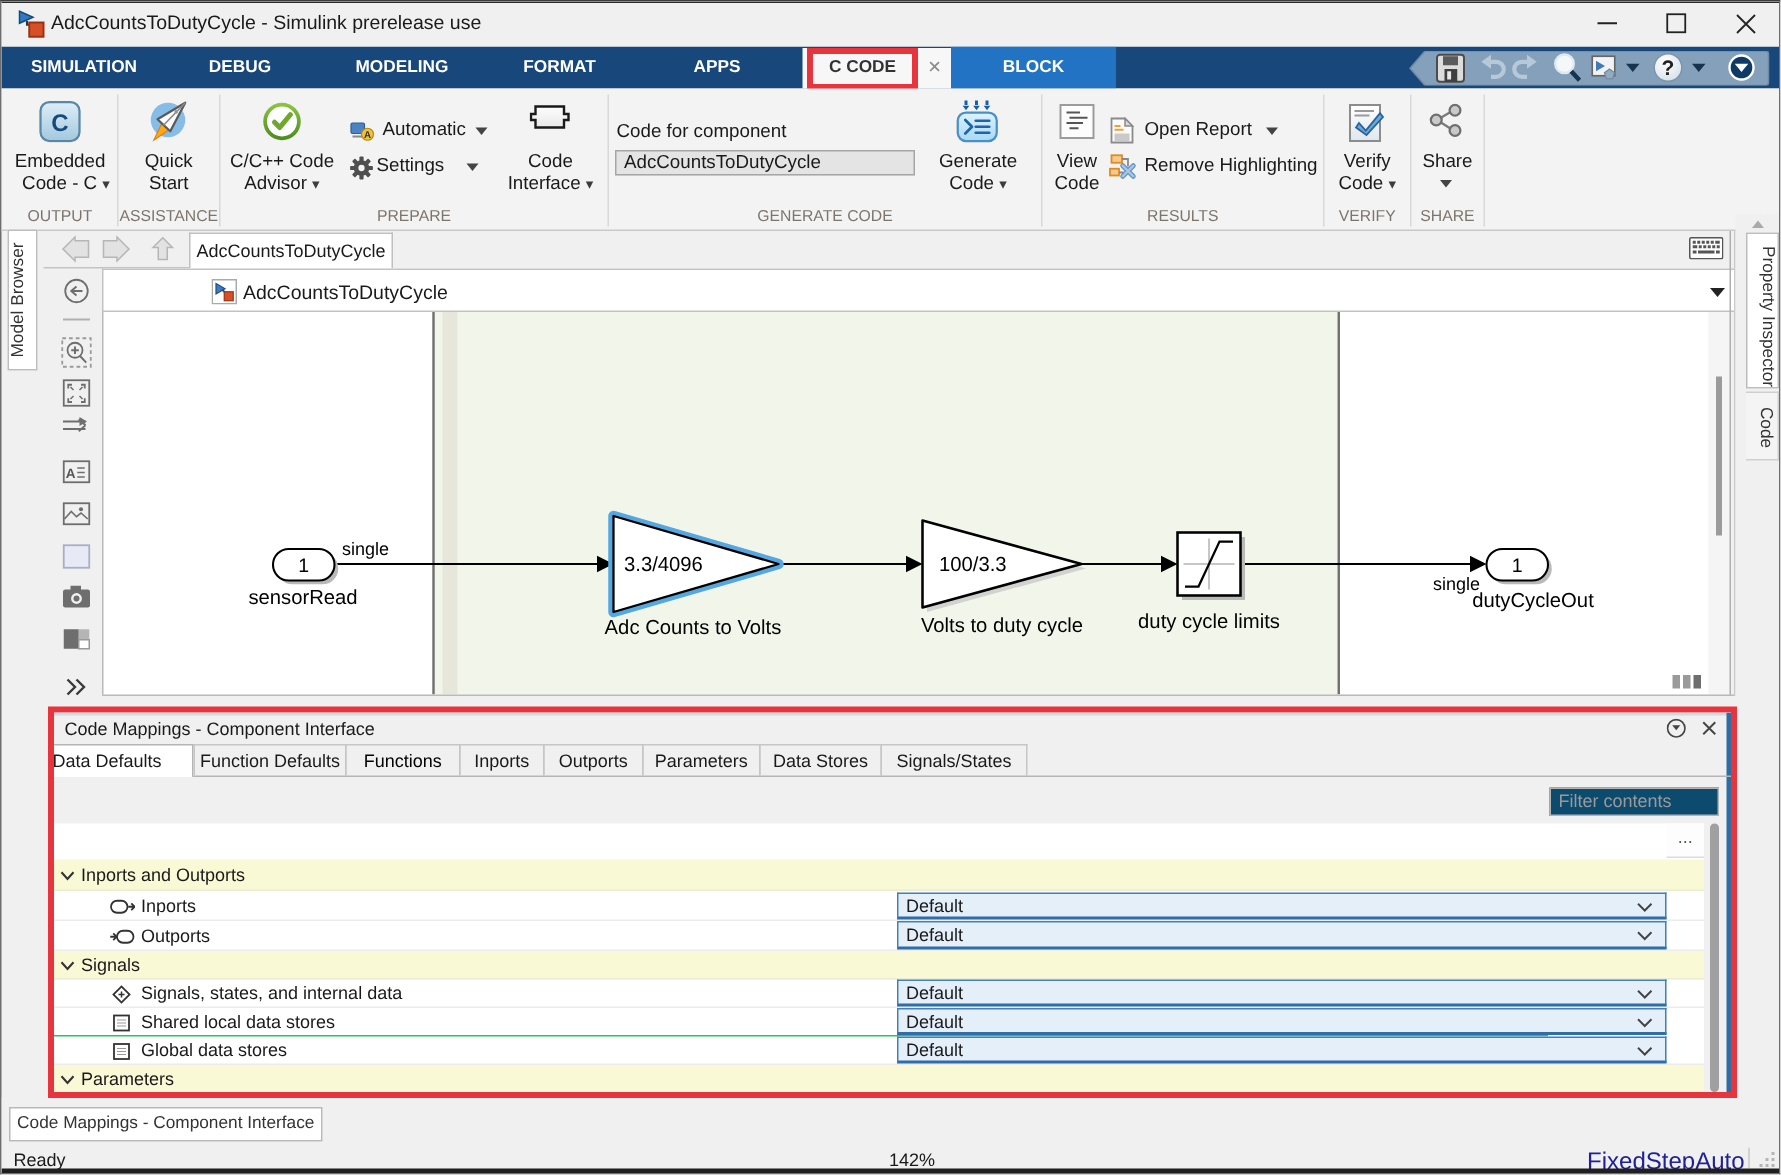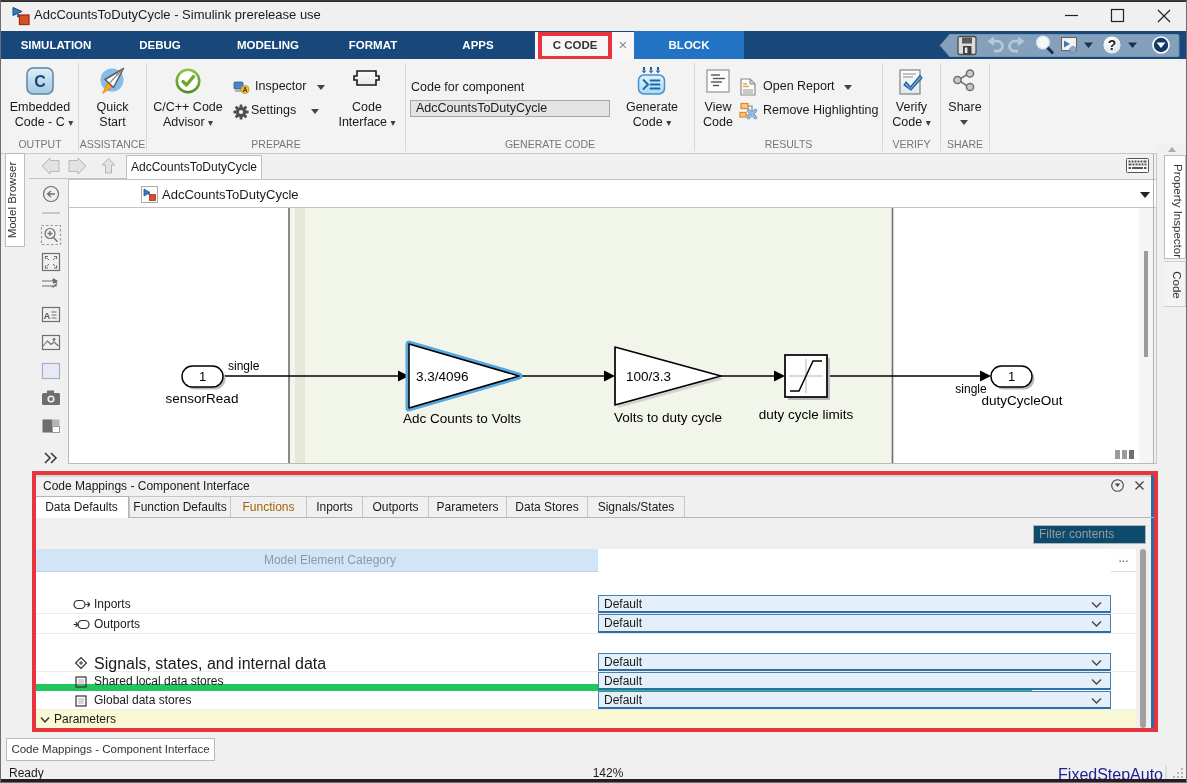--- a/index.html
+++ b/index.html
@@ -142,21 +142,21 @@
     </svg>
     <div class="abs" style="left:146px;top:41px;width:82px;text-align:center;font-size:12.5px;color:#1a1a1a;">C/C++ Code</div>
     <div class="abs" style="left:146px;top:56px;width:82px;text-align:center;font-size:12.5px;color:#1a1a1a;">Advisor <span style="font-size:10px;color:#3c3c3c;">▾</span></div>
 
     <svg class="abs" style="left:232px;top:21px;" width="17" height="14" viewBox="0 0 17 14">
       <rect x="1" y="2" width="9" height="7" rx="1" fill="#4a84c4" stroke="#2d5d92" stroke-width=".8"></rect>
       <path d="M2 11 l12 0" stroke="#888" stroke-width="1.2"></path>
       <circle cx="12" cy="9.5" r="4" fill="#f0c33c" stroke="#b98a14" stroke-width=".8"></circle>
       <text x="12" y="12.3" text-anchor="middle" font-family="Liberation Sans" font-size="6.5" font-weight="bold" fill="#333">A</text>
     </svg>
-    <div class="abs" style="left:254px;top:20px;font-size:12.5px;color:#1a1a1a;">Inspector</div>
+    <div class="abs" style="left:254px;top:20px;font-size:12.5px;color:#1a1a1a;">Automatic</div>
     <svg class="abs" style="left:315px;top:25px;" width="10" height="7" viewBox="0 0 10 7">
         <path d="M1 1 L5 6 L9 1" fill="#444"></path>
       </svg>
 
     <svg class="abs" style="left:232px;top:45px;" width="16" height="16" viewBox="0 0 16 16">
       <g fill="#4f4f4f">
         <circle cx="8" cy="8" r="5.2"></circle>
         <g>
           <rect x="6.6" y="0.4" width="2.8" height="3.2" rx="0.6"></rect>
           <rect x="6.6" y="12.4" width="2.8" height="3.2" rx="0.6"></rect>
@@ -456,36 +456,41 @@
     <div class="abs" style="left:7px;top:4px;font-size:12px;color:#1a1a1a;">Code Mappings - Component Interface</div>
     <svg class="abs" style="left:1075px;top:4px;" width="13" height="13" viewBox="0 0 13 13">
       <circle cx="6.5" cy="6.5" r="5.8" fill="none" stroke="#444" stroke-width="1.1"></circle>
       <path d="M3.8 4.5 h5.4 l-2.7 3.4z" fill="#444"></path>
     </svg>
     <svg class="abs" style="left:1097px;top:4px;" width="13" height="13" viewBox="0 0 13 13">
       <path d="M2.5 2.5 L10.5 10.5 M10.5 2.5 L2.5 10.5" stroke="#444" stroke-width="1.3"></path>
     </svg>
 
     <div class="abs" style="left:0;top:42px;width:1118px;height:1px;background:#b5b5b5;"></div>
-    <div class="abs" style="left:-2px;top:21px;width:95px;height:22px;background:#fff;border:1px solid #b5b5b5;border-bottom:none;font-size:12px;color:#1a1a1a;text-align:center;line-height:21px;z-index:2;">Data Defaults</div>
+    <div class="abs" style="left:-2px;top:21px;width:95px;height:22px;background:#fff;border:1px solid #b5b5b5;border-bottom:none;font-size:12px;color:#1a1a1a;line-height:21px;z-index:2;">Data Defaults</div>
     <div class="abs" style="left:93px;top:21px;width:102px;height:21px;border:1px solid #c6c6c6;border-bottom:none;font-size:12px;color:#1a1a1a;text-align:center;line-height:21px;">Function Defaults</div>
-    <div class="abs" style="left:194px;top:21px;width:77px;height:21px;border:1px solid #c6c6c6;border-bottom:none;font-size:12px;color:#a16207;text-align:center;line-height:21px;">Functions</div>
+    <div class="abs" style="left:194px;top:21px;width:77px;height:21px;border:1px solid #c6c6c6;border-bottom:none;font-size:12px;color:#000000;text-align:center;line-height:21px;">Functions</div>
     <div class="abs" style="left:270px;top:21px;width:57px;height:21px;border:1px solid #c6c6c6;border-bottom:none;font-size:12px;color:#1a1a1a;text-align:center;line-height:21px;">Inports</div>
     <div class="abs" style="left:326px;top:21px;width:67px;height:21px;border:1px solid #c6c6c6;border-bottom:none;font-size:12px;color:#1a1a1a;text-align:center;line-height:21px;">Outports</div>
     <div class="abs" style="left:392px;top:21px;width:79px;height:21px;border:1px solid #c6c6c6;border-bottom:none;font-size:12px;color:#1a1a1a;text-align:center;line-height:21px;">Parameters</div>
     <div class="abs" style="left:470px;top:21px;width:82px;height:21px;border:1px solid #c6c6c6;border-bottom:none;font-size:12px;color:#1a1a1a;text-align:center;line-height:21px;">Data Stores</div>
     <div class="abs" style="left:551px;top:21px;width:98px;height:21px;border:1px solid #c6c6c6;border-bottom:none;font-size:12px;color:#1a1a1a;text-align:center;line-height:21px;">Signals/States</div>
 
     <div class="abs" style="left:997px;top:50px;width:113px;height:19px;background:#0c4a6e;border:1px solid #b3b3b3;font-size:12px;color:#9a9a9a;line-height:17px;padding-left:5px;">Filter contents</div>
 
     <div class="abs" style="left:0px;top:74px;width:1100px;height:179px;background:#fff;">
 
-      <div class="abs" style="left:0;top:0;width:562px;height:23px;background:#d2e5f6;border-bottom:1px solid #c2d4e4;font-size:12px;color:#8e9aa6;text-align:center;text-indent:26px;line-height:22px;">Model Element Category</div>
       <div class="abs" style="left:1075px;top:0;width:25px;height:23px;background:#fdfdfd;border-bottom:1px solid #dcdcdc;font-size:12px;color:#555;text-align:center;line-height:18px;">...</div>
 
+      <div class="abs" style="left:0;top:24px;width:1100px;height:21px;background:#f9f9d6;border-bottom:1px solid #ececd2;">
+        <svg class="abs" style="left:4px;top:7px;" width="10" height="8" viewBox="0 0 10 8">
+            <path d="M1 1.5 L5 6 L9 1.5" fill="none" stroke="#333" stroke-width="1.4"></path>
+          </svg>
+        <div class="abs" style="left:18px;top:3px;font-size:12px;color:#1a1a1a;">Inports and Outports</div>
+      </div>
 
       <div class="abs" style="left:0;top:46px;width:1100px;height:19px;border-bottom:1px solid #ececec;">
         <svg class="abs" style="left:37px;top:4px;" width="17" height="11" viewBox="0 0 17 11">
             <rect x="1" y="1.5" width="11" height="8" rx="4" fill="none" stroke="#333" stroke-width="1.2"></rect>
             <path d="M12.5 5.5 l4 0 m-2 -2.3 l2.3 2.3 -2.3 2.3" fill="none" stroke="#333" stroke-width="1.2"></path>
           </svg>
         <div class="abs" style="left:58px;top:2px;font-size:12px;color:#1a1a1a;">Inports</div>
         <div class="abs" style="left:562px;top:0px;width:513px;height:18px;background:#e4effa;border:1px solid #4381b5;border-bottom:2px solid #2d6da8;font-size:12px;color:#1a1a1a;line-height:16px;padding-left:5px;">Default
           <svg class="abs" style="right:8px;top:5px;" width="11" height="8" viewBox="0 0 11 8">
               <path d="M1 1.5 L5.5 6 L10 1.5" fill="none" stroke="#444" stroke-width="1.3"></path>
@@ -499,35 +504,41 @@
             <rect x="5" y="1.5" width="11" height="8" rx="4" fill="none" stroke="#333" stroke-width="1.2"></rect>
           </svg>
         <div class="abs" style="left:58px;top:3px;font-size:12px;color:#1a1a1a;">Outports</div>
         <div class="abs" style="left:562px;top:0px;width:513px;height:19px;background:#e4effa;border:1px solid #4381b5;border-bottom:2px solid #2d6da8;font-size:12px;color:#1a1a1a;line-height:17px;padding-left:5px;">Default
           <svg class="abs" style="right:8px;top:5px;" width="11" height="8" viewBox="0 0 11 8">
               <path d="M1 1.5 L5.5 6 L10 1.5" fill="none" stroke="#444" stroke-width="1.3"></path>
             </svg>
         </div>
       </div>
 
+      <div class="abs" style="left:0;top:85px;width:1100px;height:19px;background:#f9f9d6;border-bottom:1px solid #ececd2;">
+        <svg class="abs" style="left:4px;top:6px;" width="10" height="8" viewBox="0 0 10 8">
+            <path d="M1 1.5 L5 6 L9 1.5" fill="none" stroke="#333" stroke-width="1.4"></path>
+          </svg>
+        <div class="abs" style="left:18px;top:2px;font-size:12px;color:#1a1a1a;">Signals</div>
+      </div>
 
       <div class="abs" style="left:0;top:104px;width:1100px;height:19px;border-bottom:1px solid #ececec;">
         <svg class="abs" style="left:38px;top:3px;" width="14" height="14" viewBox="0 0 14 14">
             <rect x="3.2" y="3.2" width="7.6" height="7.6" fill="none" stroke="#333" stroke-width="1.2" transform="rotate(45 7 7)"></rect>
             <path d="M5 7 h4 M7 5 v4" stroke="#333" stroke-width="1"></path>
           </svg>
-        <div class="abs" style="left:58px;top:2px;font-size:16px;color:#1a1a1a;">Signals, states, and internal data</div>
+        <div class="abs" style="left:58px;top:2px;font-size:12px;color:#1a1a1a;">Signals, states, and internal data</div>
         <div class="abs" style="left:562px;top:0px;width:513px;height:18px;background:#e4effa;border:1px solid #4381b5;border-bottom:2px solid #2d6da8;font-size:12px;color:#1a1a1a;line-height:16px;padding-left:5px;">Default
           <svg class="abs" style="right:8px;top:5px;" width="11" height="8" viewBox="0 0 11 8">
               <path d="M1 1.5 L5.5 6 L10 1.5" fill="none" stroke="#444" stroke-width="1.3"></path>
             </svg>
         </div>
       </div>
 
-      <div class="abs" style="left:0;top:123px;width:996px;height:19px;border-bottom:7px solid #22c55e;">
+      <div class="abs" style="left:0;top:123px;width:996px;height:19px;border-bottom:1px solid #22c55e;">
         <svg class="abs" style="left:39px;top:4px;" width="12" height="12" viewBox="0 0 12 12">
             <rect x="1" y="1" width="10" height="10" fill="none" stroke="#333" stroke-width="1.2"></rect>
             <path d="M3 4 h6 M3 6 h6 M3 8 h6" stroke="#999" stroke-width="0.8"></path>
           </svg>
         <div class="abs" style="left:58px;top:2px;font-size:12px;color:#1a1a1a;">Shared local data stores</div>
         <div class="abs" style="left:562px;top:0px;width:513px;height:18px;background:#e4effa;border:1px solid #4381b5;border-bottom:2px solid #2d6da8;font-size:12px;color:#1a1a1a;line-height:16px;padding-left:5px;">Default
           <svg class="abs" style="right:8px;top:5px;" width="11" height="8" viewBox="0 0 11 8">
               <path d="M1 1.5 L5.5 6 L10 1.5" fill="none" stroke="#444" stroke-width="1.3"></path>
             </svg>
         </div>

